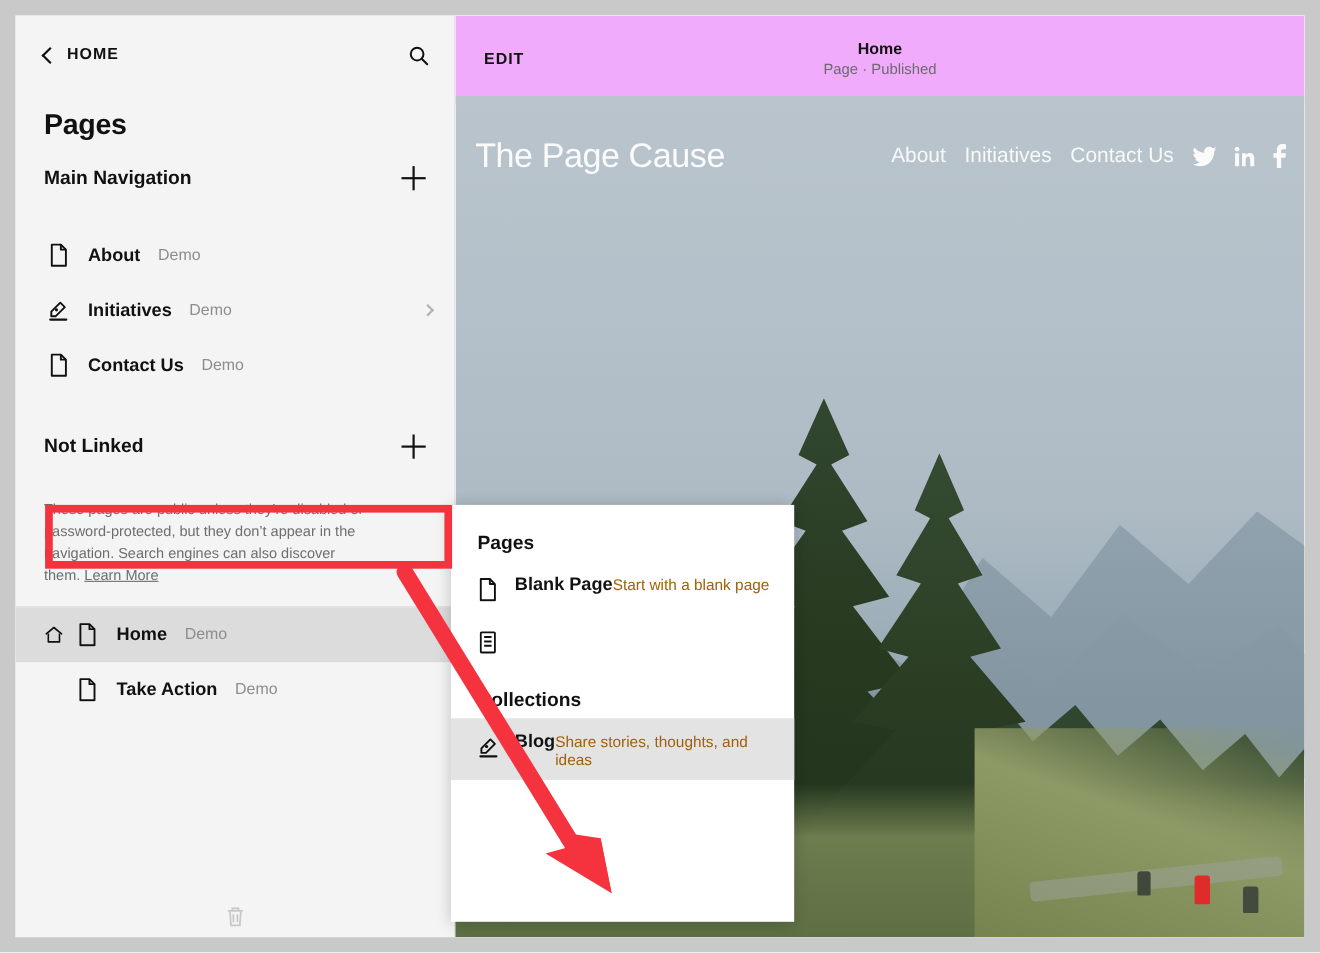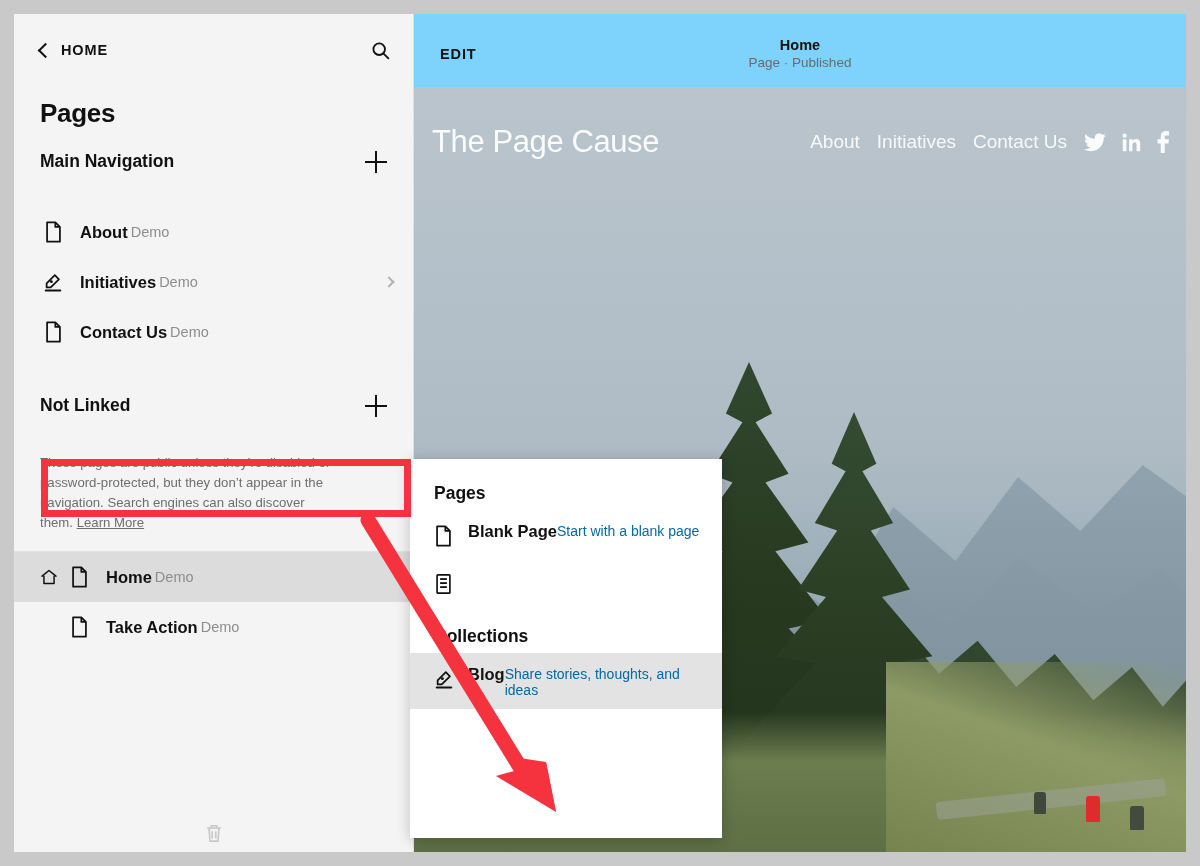--- a/index.html
+++ b/index.html
@@ -50,39 +50,39 @@
   .plus-btn::after { top: 0; left: 10px; height: 22px; width: 2.4px; }
 
   .page-row {
     display: flex; align-items: center; height: 50px;
     padding: 0 20px 0 26px; cursor: pointer; position: relative;
   }
   .page-row.selected { background: #dcdcdc; }
   .home-slot { width: 26px; display: flex; align-items: center; }
   .row-icon { width: 26px; display: flex; align-items: center; justify-content: center; }
   .row-label { font-size: 16.5px; font-weight: 700; color: #111; margin-left: 14px; }
-  .row-badge { font-size: 14.5px; color: #8d8d8d; margin-left: 3px; font-weight: 400; }
+  .row-badge { font-size: 14.5px; color: #8d8d8d; margin-left: 16px; font-weight: 400; }
   .row-chev { margin-left: auto; width: 8px; height: 8px;
               border-top: 2px solid #b3b3b3; border-right: 2px solid #b3b3b3;
               transform: rotate(45deg); }
 
   .notlinked-head { position: relative; }
   .desc {
     padding: 2px 26px 0 26px;
     font-size: 13.2px; line-height: 1.52; color: #6e6e6e; max-width: 350px;
   }
   .desc a { color: #6e6e6e; text-decoration: underline; }
   .divider { height: 1px; background: #e2e2e2; margin: 18px 0 0 0; }
 
   .trash { position: absolute; left: 0; bottom: 8px; width: 400px; display: flex; justify-content: center; cursor: pointer; }
 
   
   .preview { position: absolute; left: 400px; top: 0; width: 772px; height: 838px; background: #fff; overflow: hidden; }
   .prev-header {
-    height: 80px; background: #7dd3fc; display: flex; align-items: center;
+    height: 80px; background: #f0abfc; display: flex; align-items: center;
     padding: 0 26px; position: relative; border-bottom: 1px solid #ddd;
   }
   .edit-label { font-size: 14.5px; font-weight: 600; letter-spacing: 0.9px; color: #111; cursor: pointer; }
   .prev-title-wrap { position: absolute; left: 0; right: 0; text-align: center; }
   .prev-title { font-size: 14.5px; font-weight: 700; color: #111; }
   .prev-sub { font-size: 13.5px; color: #6b6b6b; margin-top: 2px; }
 
   .site { position: absolute; left: 0; top: 73px; width: 772px; height: 765px; overflow: hidden; }
   .sky {
     position: absolute; inset: 0;
@@ -159,21 +159,21 @@
   .dropdown {
     position: absolute; left: 396px; top: 445px; width: 312px; height: 379px;
     background: #fff; box-shadow: 0 2px 14px rgba(0,0,0,.22);
   }
   .dd-section { font-size: 17.5px; font-weight: 700; color: #111; padding: 24px 0 6px 24px; }
   .dd-row { display: flex; align-items: flex-start; padding: 11px 14px 11px 24px; cursor: pointer; }
   .dd-row.highlight { background: #e3e3e3; }
   .dd-ico { width: 34px; flex: 0 0 34px; display: flex; justify-content: flex-start; padding-top: 4px; }
   .dd-text { display: flex; flex-direction: row; }
   .dd-title { font-size: 16.5px; font-weight: 700; color: #111; line-height: 1.25; }
-  .dd-desc { font-size: 14px; color: #0369a1; margin-top: 2px; }
+  .dd-desc { font-size: 14px; color: #a16207; margin-top: 2px; }
 
   
   .hl-box {
     position: absolute; left: 27px; top: 445px; width: 370px; height: 58px;
     border: 7px solid #f5333f; pointer-events: none;
   }
   .anno-svg { position: absolute; left: 0; top: 0; width: 1200px; height: 866px; pointer-events: none; }
 </style>
 </head>
 <body>

